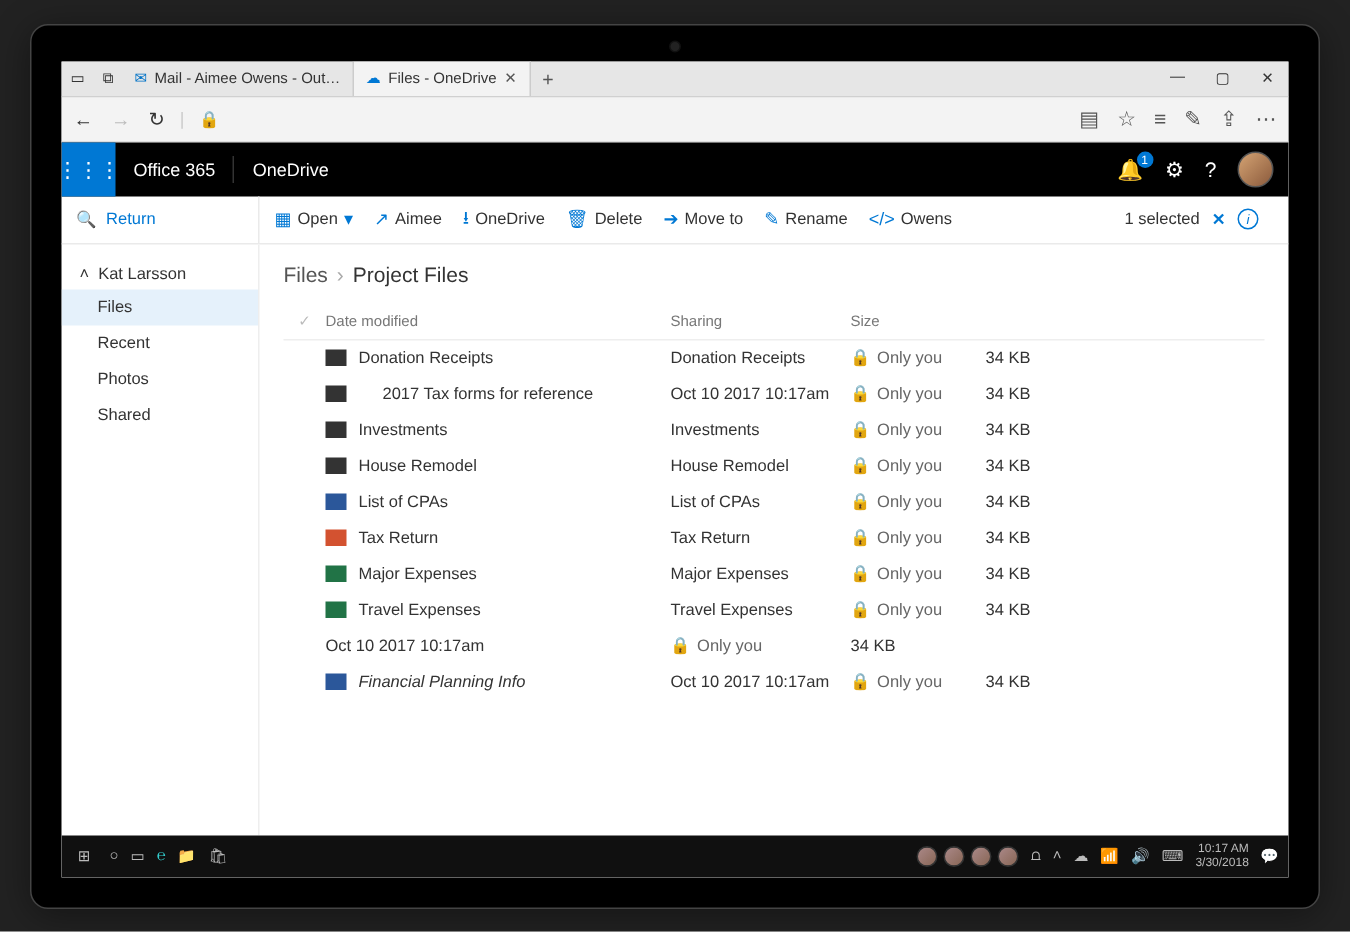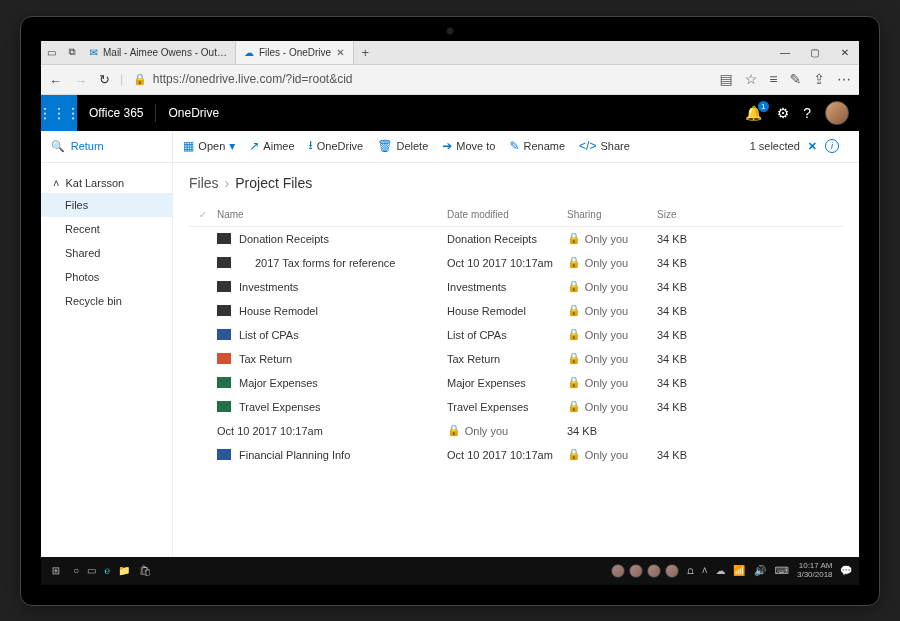--- a/index.html
+++ b/index.html
@@ -101,21 +101,20 @@
 
     <div class="addrbar">
       <div class="nav">
         <span>←</span>
         <span style="color:#bbb;">→</span>
         <span>↻</span>
       </div>
       <span style="color:#ccc;">|</span>
       <div class="url-box">
         <span class="lock">🔒</span>
-        <span>https://onedrive.live.com/?id=root&amp;cid</span>
       </div>
       <div class="right-icons">
         <span>▤</span>
         <span>☆</span>
         <span>≡</span>
         <span>✎</span>
         <span>⇪</span>
         <span>⋯</span>
       </div>
     </div>
@@ -161,53 +160,51 @@
         <div class="cmd">
             <span class="ico">➔</span>
             <span>Move to</span>
           </div>
         <div class="cmd">
             <span class="ico">✎</span>
             <span>Rename</span>
           </div>
         <div class="cmd">
             <span class="ico">&lt;/&gt;</span>
-            <span>Share</span>
+            <span>Owens</span>
           </div>
         <div class="sel-info">
           <span>1 selected</span>
           <span class="sel-x">✕</span>
           <span class="info-i">i</span>
         </div>
       </div>
     </div>
 
     <div class="body-area">
       <div class="leftnav">
         <div class="nav-owner">
           <span>˄</span>
           <span>Kat Larsson</span>
         </div>
         <div class="nav-item selected">Files</div>
         <div class="nav-item">Recent</div>
+        <div class="nav-item">Photos</div>
         <div class="nav-item">Shared</div>
-        <div class="nav-item">Photos</div>
-        <div class="nav-item">Recycle bin</div>
       </div>
 
       <div class="content">
         <div class="breadcrumb">
           <span class="root">Files</span>
           <span class="sep">›</span>
           <span>Project Files</span>
         </div>
         <div class="table">
           <div class="thead">
             <span style="color:#bbb;text-align:center;">✓</span>
-            <span>Name</span>
             <span>Date modified</span>
             <span>Sharing</span>
             <span>Size</span>
           </div>
           <div id="rows">
               <div class="trow">
                 <span></span>
                 <span style="display:flex;align-items:center;gap:8px;">
                   <span class="file-icon folder-icon"></span>
                   <span>Donation Receipts</span>
@@ -314,21 +311,21 @@
                 <span></span>
                 <span>Oct 10 2017 10:17am</span>
                 <span class="sharing-cell">
                   <span>🔒</span>
                   <span>Only you</span>
                 </span>
                 <span>34 KB</span>
               </div>
               <div class="trow">
                 <span></span>
-                <span style="display:flex;align-items:center;gap:8px;">
+                <span style="display:flex;align-items:center;gap:8px;font-style:italic;">
                   <span class="file-icon word-icon"></span>
                   <span>Financial Planning Info</span>
                 </span>
                 <span>Oct 10 2017 10:17am</span>
                 <span class="sharing-cell">
                   <span>🔒</span>
                   <span>Only you</span>
                 </span>
                 <span>34 KB</span>
               </div>

